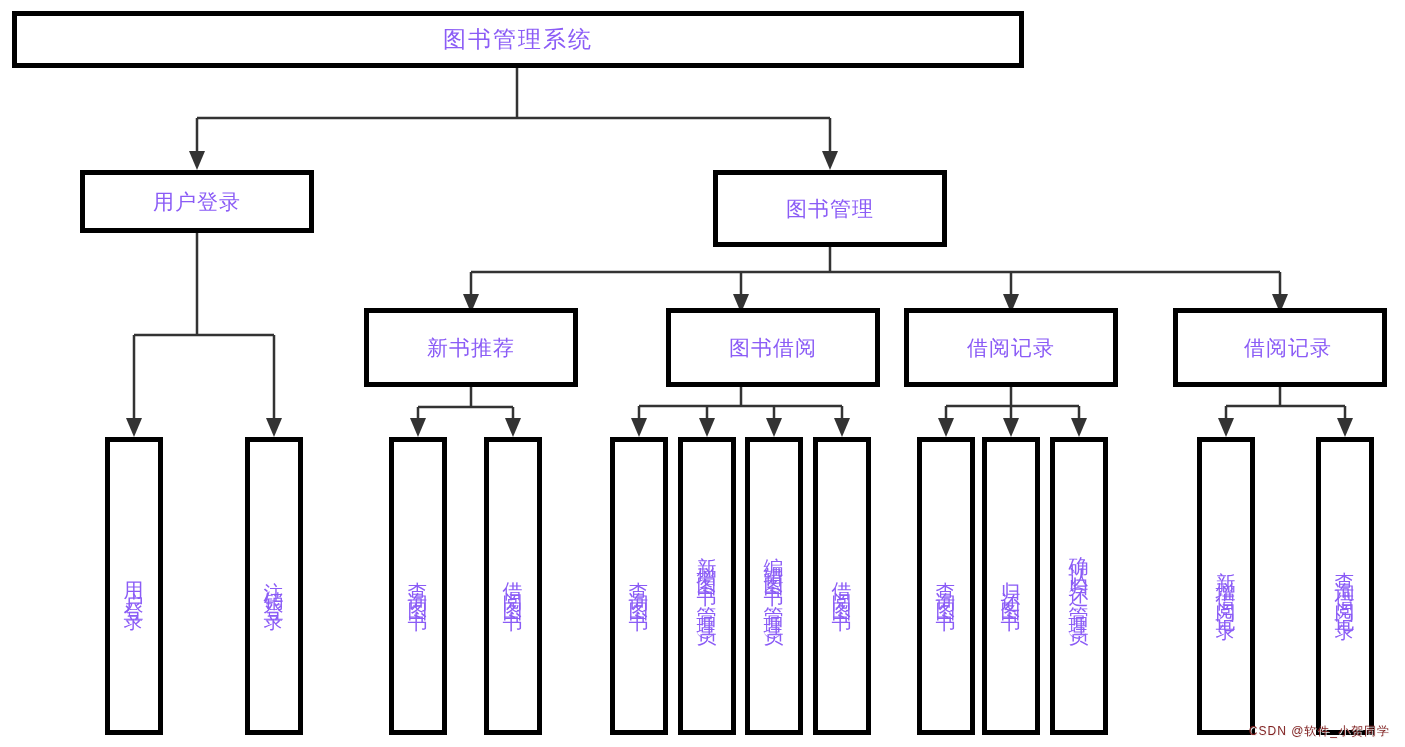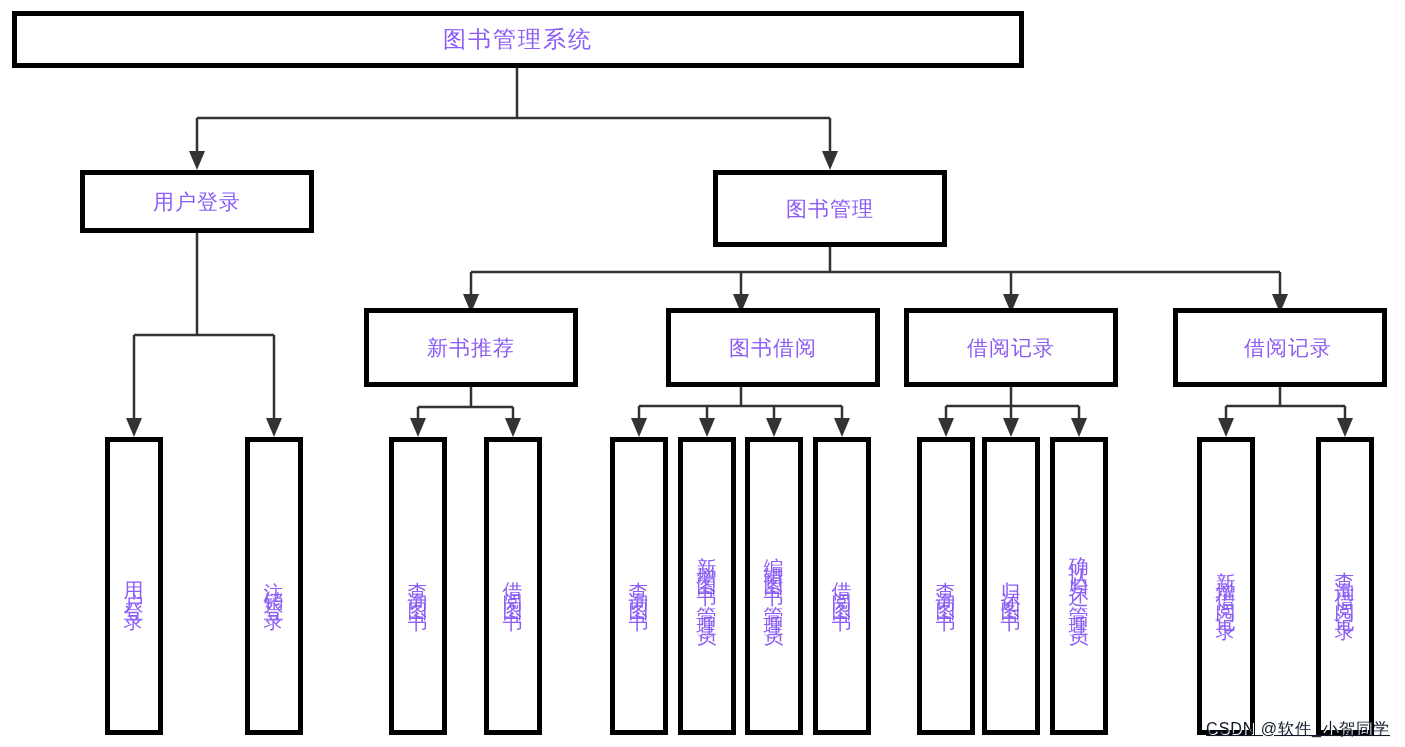--- a/index.html
+++ b/index.html
@@ -68,26 +68,25 @@
   .leaf-c3 { left: 813px; }
   .leaf-d0 { left: 917px; }
   .leaf-d1 { left: 982px; }
   .leaf-d2 { left: 1050px; }
   .leaf-e0 { left: 1197px; }
   .leaf-e1 { left: 1316px; }
   .watermark {
     position: absolute;
     right: 15px;
     bottom: 7px;
-    font-size: 16px;
-    color: #0f172a;
+    font-size: 12px;
+    color: #7f1d1d;
     text-shadow: 1px 1px 0 #f2f2f2;
     letter-spacing: 1px;
     white-space: nowrap;
-    text-decoration: underline;
   }
 </style>
 </head>
 <body>
 
 <div id="canvas">
 
   <svg id="wires" viewBox="0 0 1405 747" xmlns="http://www.w3.org/2000/svg">
     <g stroke="#333333" stroke-width="2.5" fill="none">
 

